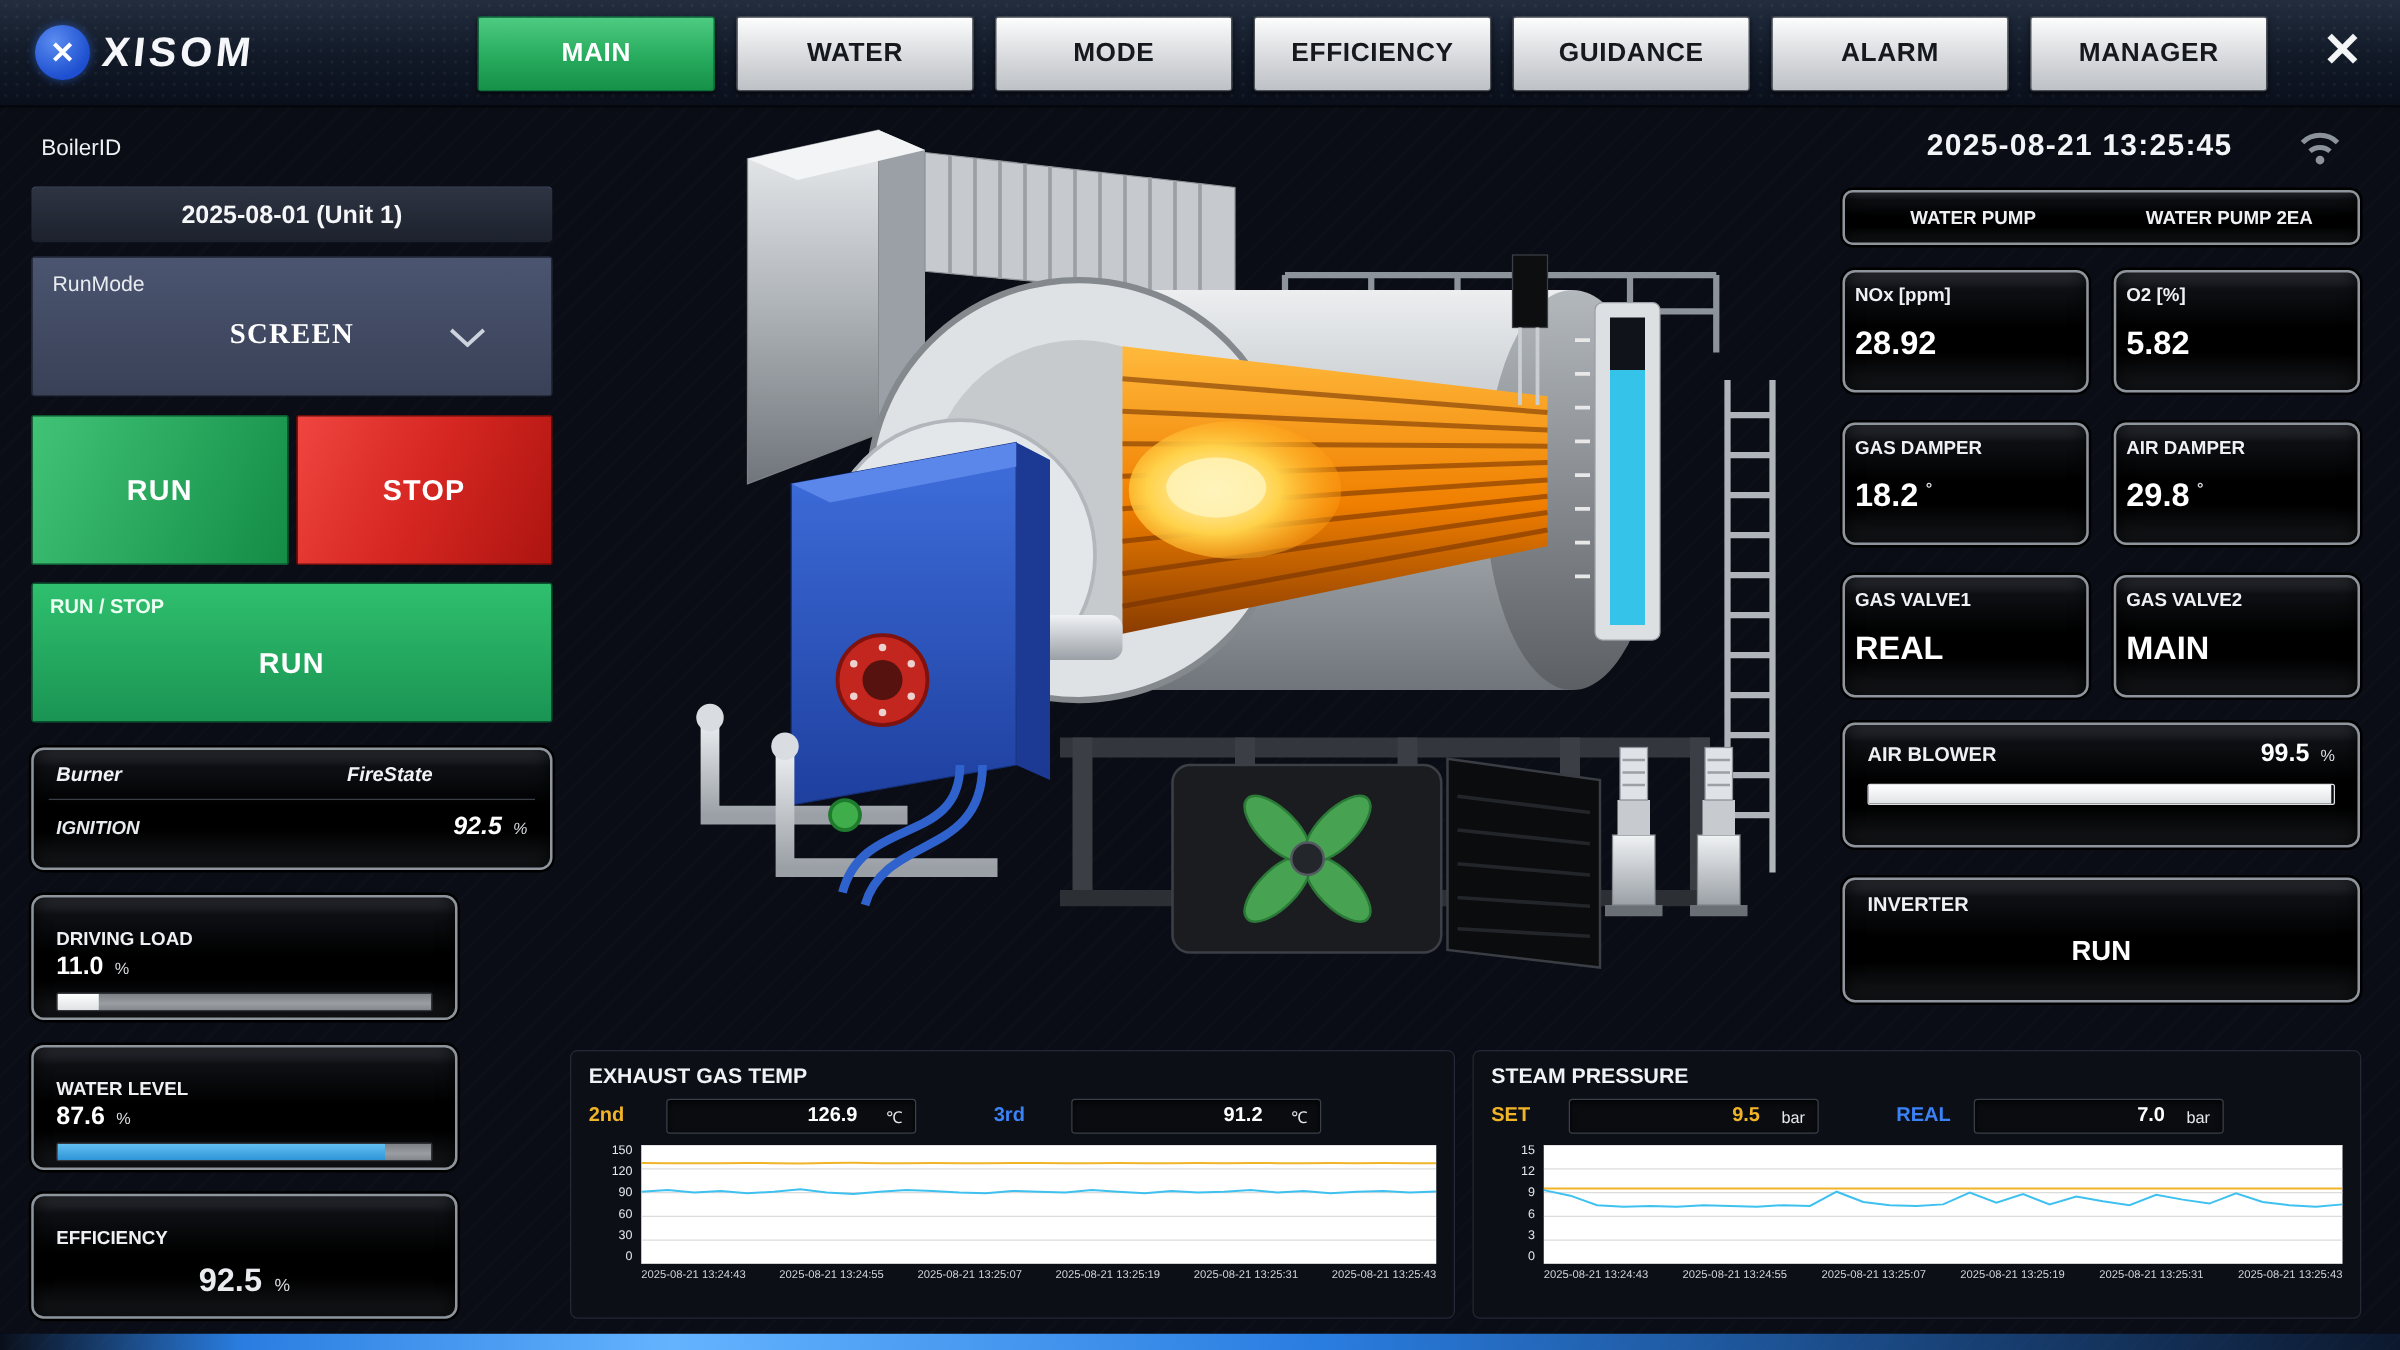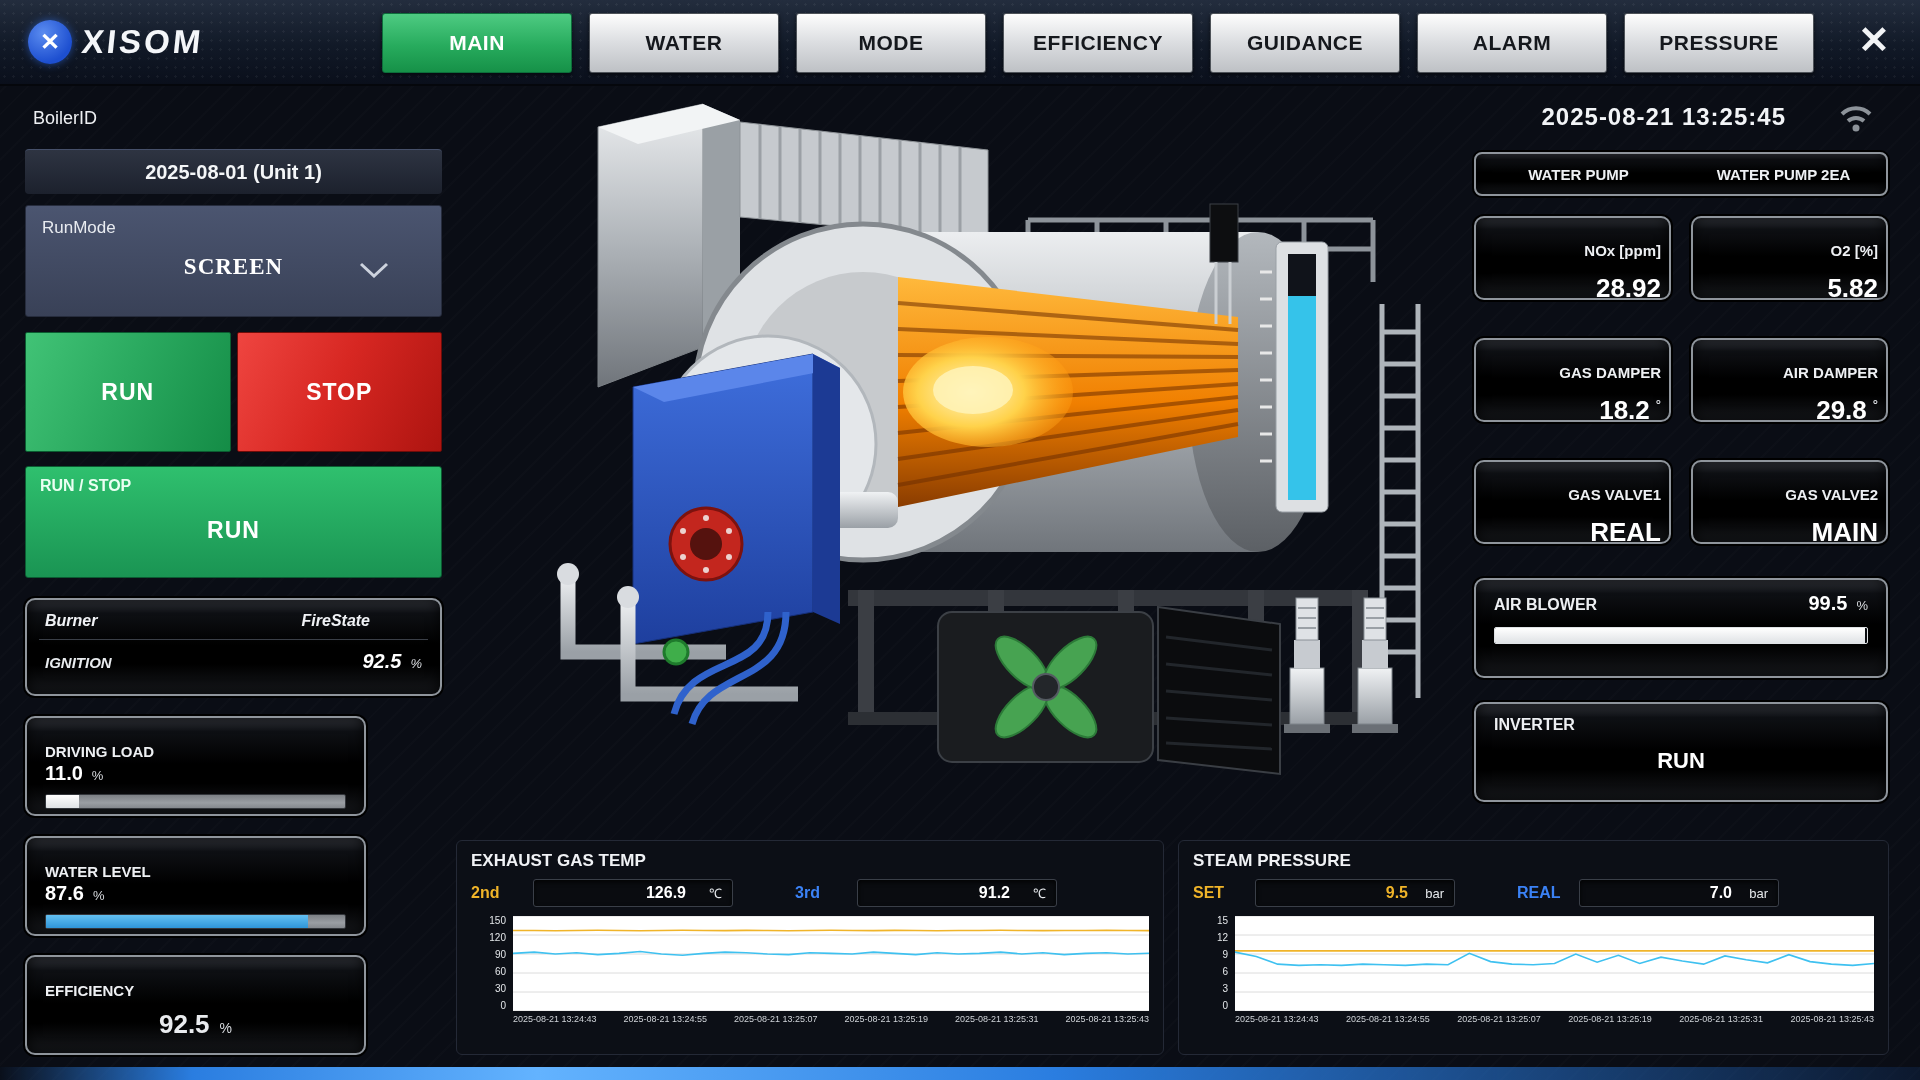--- a/index.html
+++ b/index.html
@@ -69,21 +69,21 @@
   .btn-stop { background:linear-gradient(115deg,#ef4540 0%,#d72722 48%,#ad1410 100%);
               border:1px solid #6e0c09; }
   .runstop-panel { position:absolute; left:0; top:380px; width:417px; height:112px;
                    background:linear-gradient(180deg,#2fc06e 0%,#1a9453 100%);
                    border:1px solid #0b5c32; border-radius:3px; padding:10px 14px; }
   .runstop-label { font-size:16px; font-weight:bold; color:#eafff2; }
   .runstop-value { position:absolute; left:0; right:0; top:50px; text-align:center;
                    font-size:23px; font-weight:bold; color:#fff; letter-spacing:1px; }
   .burner-panel { position:absolute; left:0; top:512px; width:417px; height:98px; padding:12px 18px;font-style:italic; }
   .burner-head { display:flex; font-size:16px; font-weight:bold; color:#f0f2f5; }
-  .burner-sub { margin-left:auto; margin-right:52px; }
+  .burner-sub { margin-left:auto; margin-right:76px; }
   .burner-div { height:1px; background:#3a3f47; margin:9px -6px 10px; }
   .burner-row { display:flex; align-items:baseline; }
   .burner-row .lbl { font-size:15px; font-weight:bold; color:#e8ebee; }
   .burner-row .vu { margin-left:auto; }
   .gauge-panel { position:absolute; left:0; width:341px; height:100px; padding:25px 18px; }
   .gauge-top { display:flex; align-items:baseline; }
   .gauge-top .lbl { font-size:15px; font-weight:bold; color:#eef0f3; }
   .gauge-val-row { display:flex; margin-top:2px; }
   .bar-track { margin-top:9px; height:15px; border-radius:2px; overflow:hidden;
                background:linear-gradient(180deg,#7c8085 0%,#9a9ea3 60%,#84888d 100%);
@@ -97,21 +97,21 @@
 
   
   .rightcol { position:absolute; left:1474px; top:86px; width:414px; }
   .timestamp-row { position:absolute; left:-220px; top:16px; width:620px; display:flex;
                    align-items:center; justify-content:flex-end; gap:52px; }
   .timestamp { font-size:24px; font-weight:bold; letter-spacing:1px; color:#f2f4f7; }
   .waterpump-panel { position:absolute; left:0; top:66px; width:414px; height:44px;
                      display:flex; align-items:center; border-radius:8px; }
   .waterpump-panel .cell { flex:1; text-align:center; font-size:15px; font-weight:bold; color:#eef0f3; }
   .duo-row { position:absolute; left:0; width:414px; display:flex; gap:20px; }
-  .duo { flex:1; height:84px; padding:24px 8px; text-align:right; }
+  .duo { flex:1; height:98px; padding:10px 8px; text-align:left; }
   .duo .lbl { font-size:15px; font-weight:bold; color:#eef0f3; }
   .duo .val { margin-top:14px; font-size:26px; font-weight:bold; color:#fff; }
   .duo .val sup { font-size:13px; color:#d9dce0; margin-left:6px; }
   .wide-panel { position:absolute; left:0; width:414px; height:100px; padding:12px 18px; }
   .wide-top { display:flex; align-items:baseline; }
   .wide-top .lbl { font-size:16px; font-weight:bold; color:#eef0f3; }
   .wide-top .vu { margin-left:auto; }
   .blower-track { margin-top:12px; height:17px; background:#0b0d11; border:1px solid #dfe2e5;
                   border-radius:2px; overflow:hidden; }
   .inverter-value { text-align:center; margin-top:14px; font-size:22px; font-weight:bold; color:#fff; }
@@ -155,21 +155,21 @@
       <div class="logo-badge">✕</div>
       <div class="logo-text">XISOM</div>
     </div>
     <div class="tabs">
       <div class="tab active">MAIN</div>
       <div class="tab">WATER</div>
       <div class="tab">MODE</div>
       <div class="tab">EFFICIENCY</div>
       <div class="tab">GUIDANCE</div>
       <div class="tab">ALARM</div>
-      <div class="tab">PRESSURE</div>
+      <div class="tab">MANAGER</div>
     </div>
     <div class="close-btn">✕</div>
   </div>
 
   <div class="sidebar">
     <div class="boilerid-label">BoilerID</div>
     <div class="boilerid-panel">2025-08-01 (Unit 1)</div>
 
     <div class="runmode-panel">
       <div class="runmode-label">RunMode</div>

